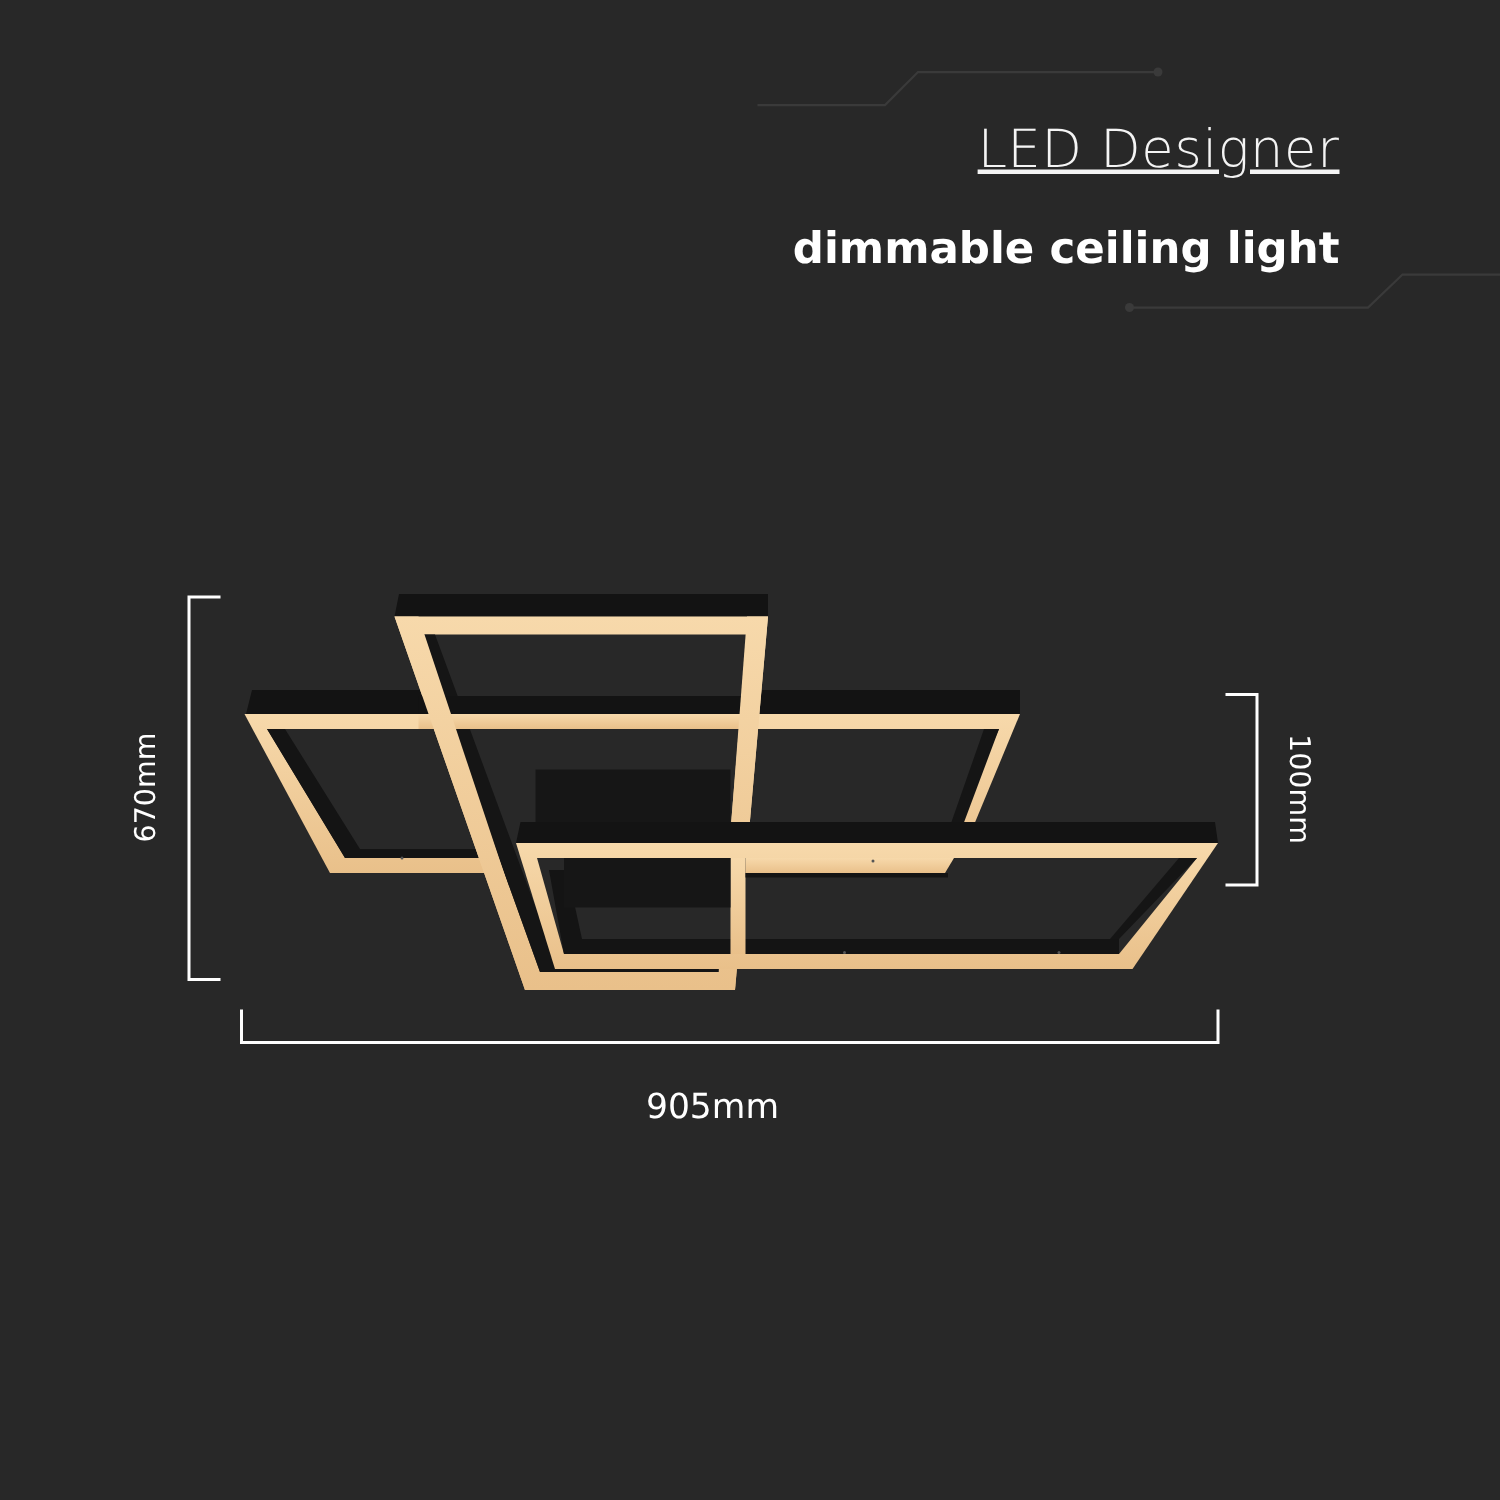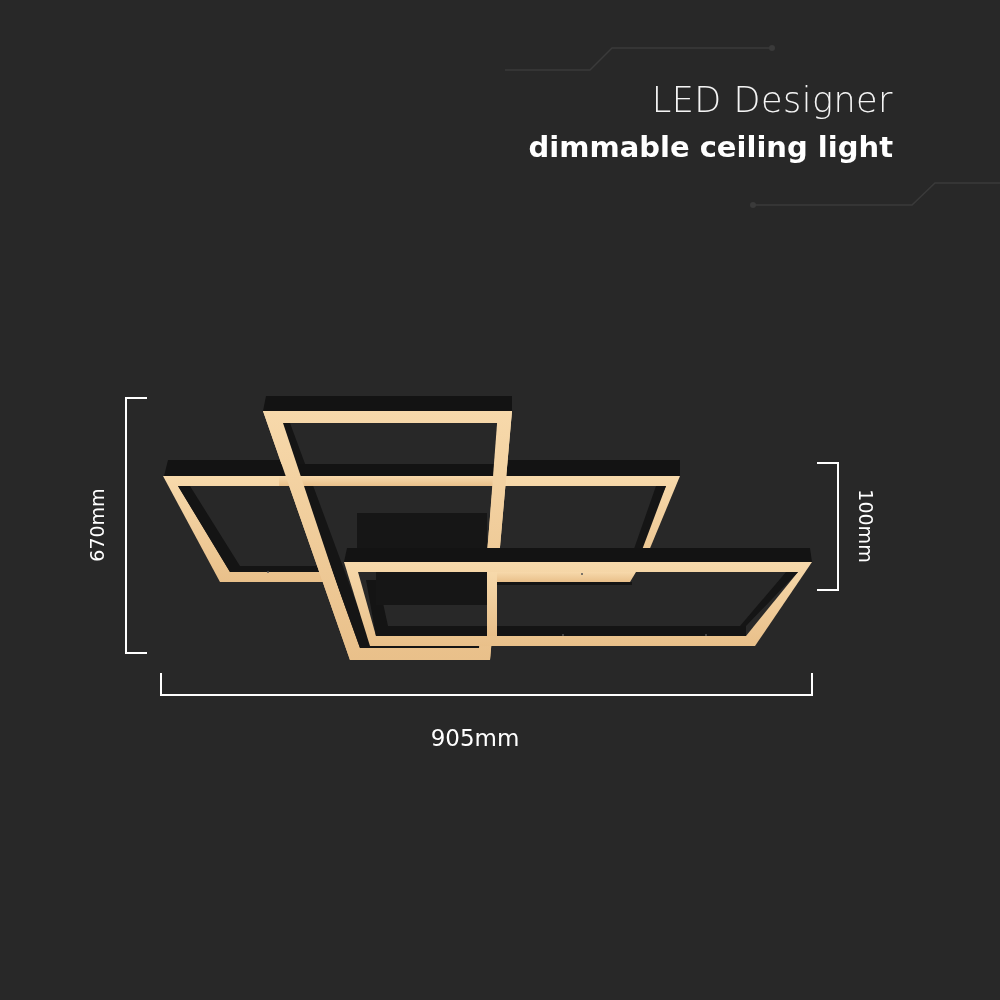--- a/index.html
+++ b/index.html
@@ -12,24 +12,25 @@
   }
   .deco { position: absolute; left: 0; top: 0; width: 1000px; height: 1000px; pointer-events: none; }
   .title {
     position: absolute; right: 107px; top: 80px;
     font-size: 35px; font-weight: 300; letter-spacing: 0.5px;
     font-family: "DejaVu Sans", sans-serif;
     color: #f4f4f4;
     -webkit-text-stroke: 0;
     font-weight: normal;
     transform: scaleY(1.0);
+    text-decoration: underline;
   }
   .title.light { font-weight: 200; }
   .subtitle {
-    position: absolute; right: 107px; top: 130px;
+    position: absolute; right: 107px; top: 148px;
     font-size: 29px; font-weight: bold;
     color: #ffffff;
   }
   .lamp { position: absolute; left: 0; top: 0; width: 1000px; height: 1000px; }
   .dim-label {
     position: absolute; font-size: 19px; color: #ffffff;
     font-family: "DejaVu Sans", sans-serif;
     white-space: nowrap;
   }
   .dim-h { left: 475px; top: 725px; transform: translateX(-50%); font-size: 23px; }

